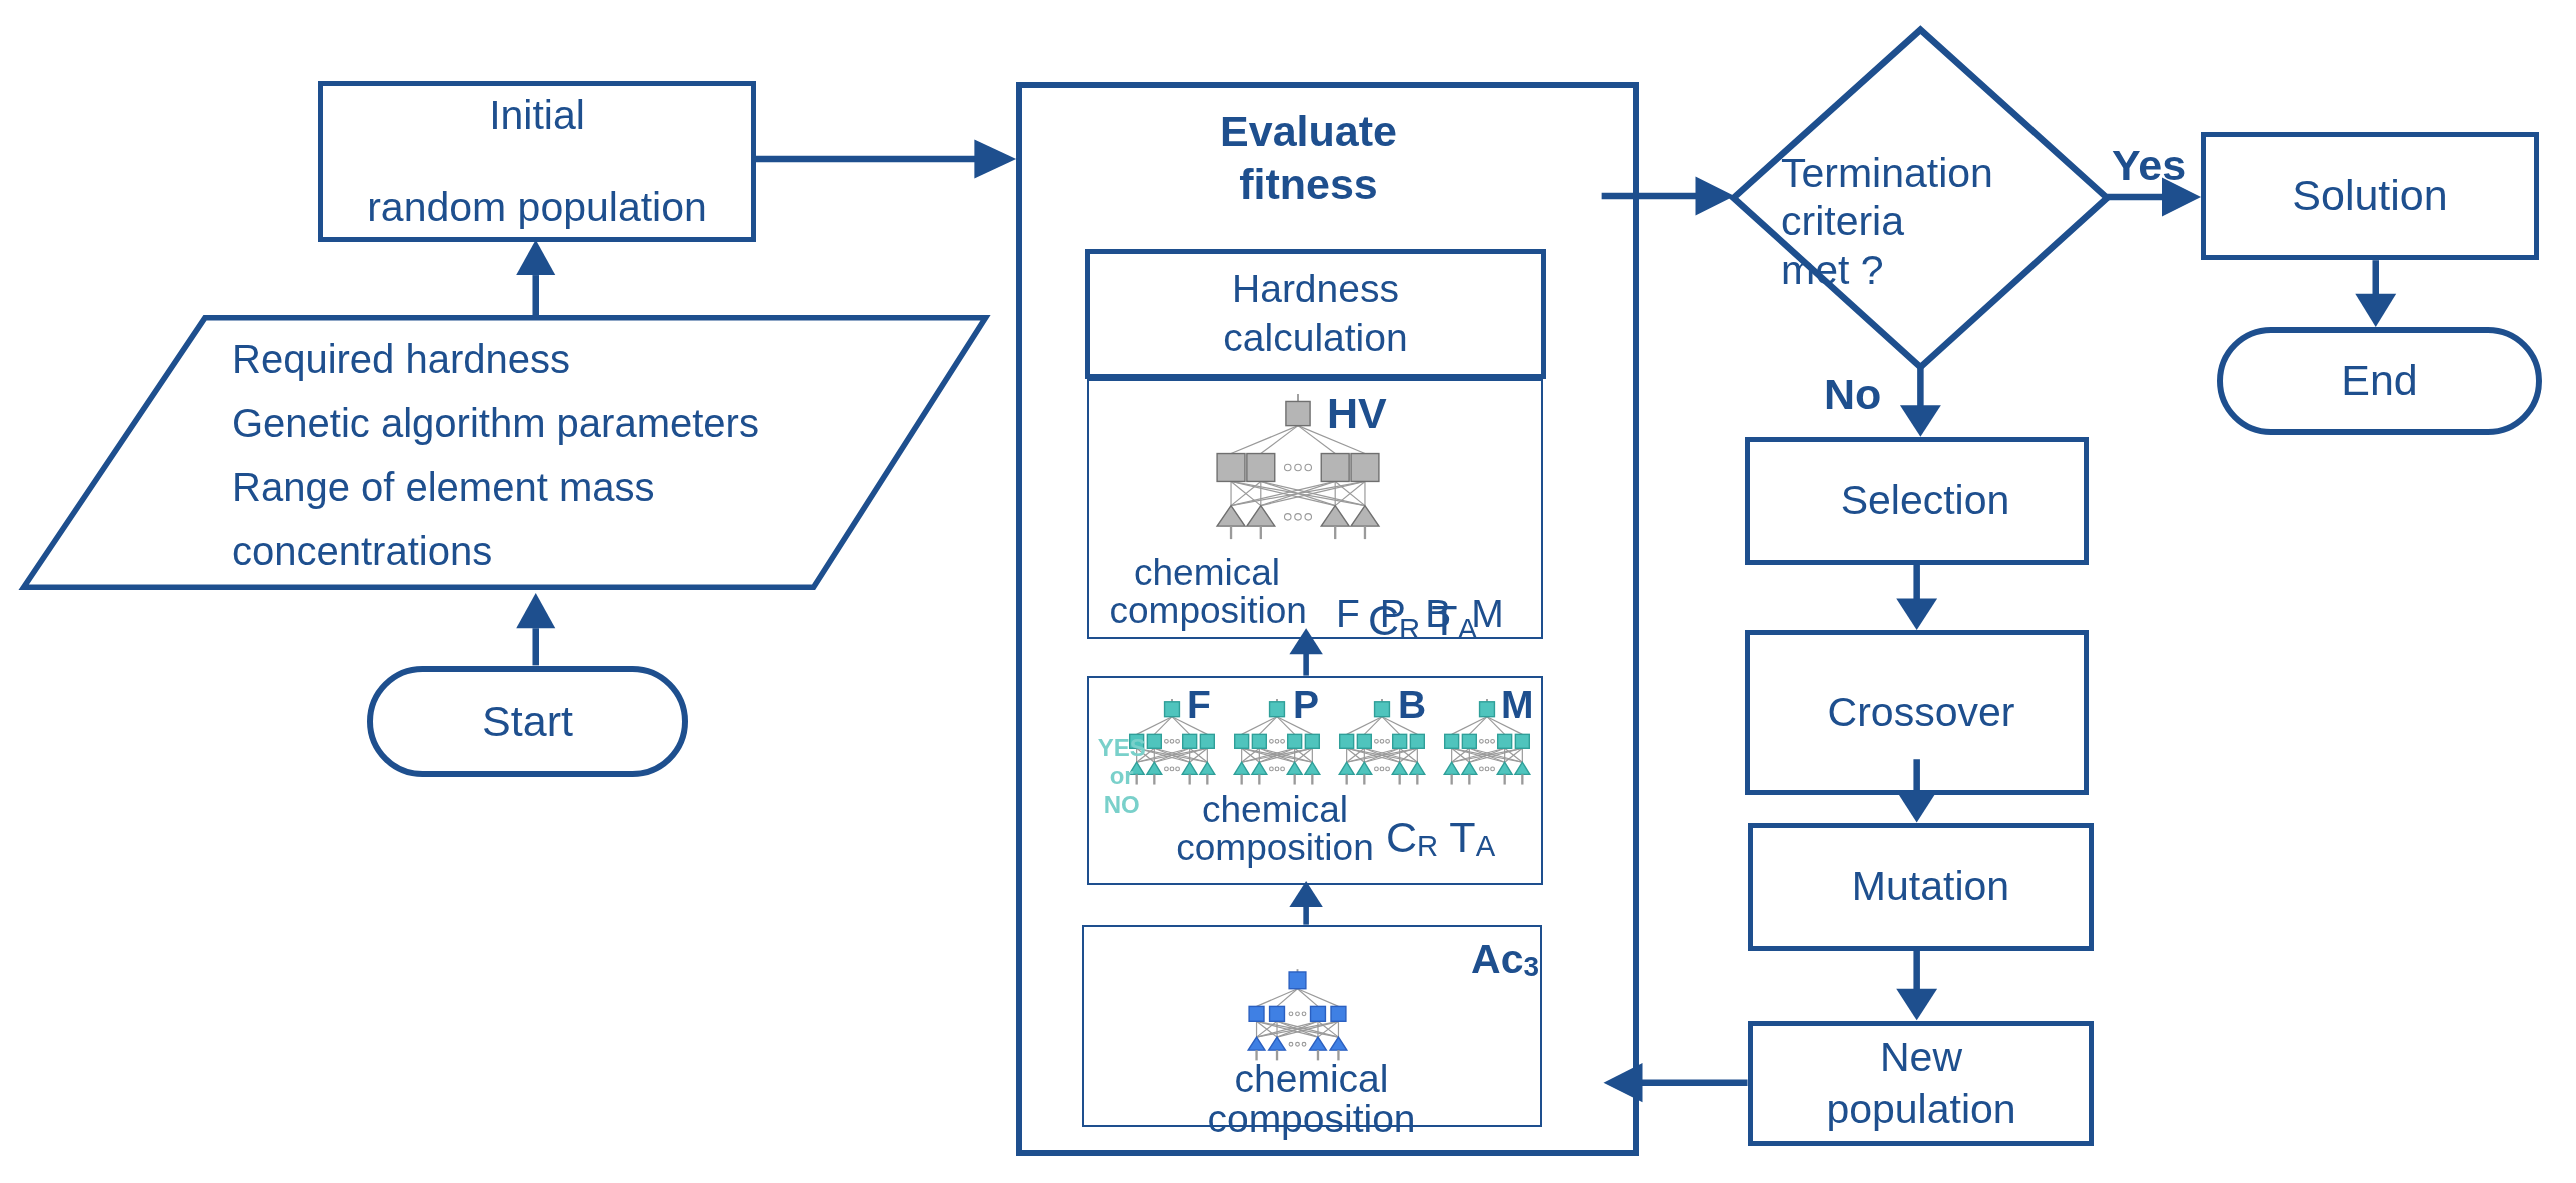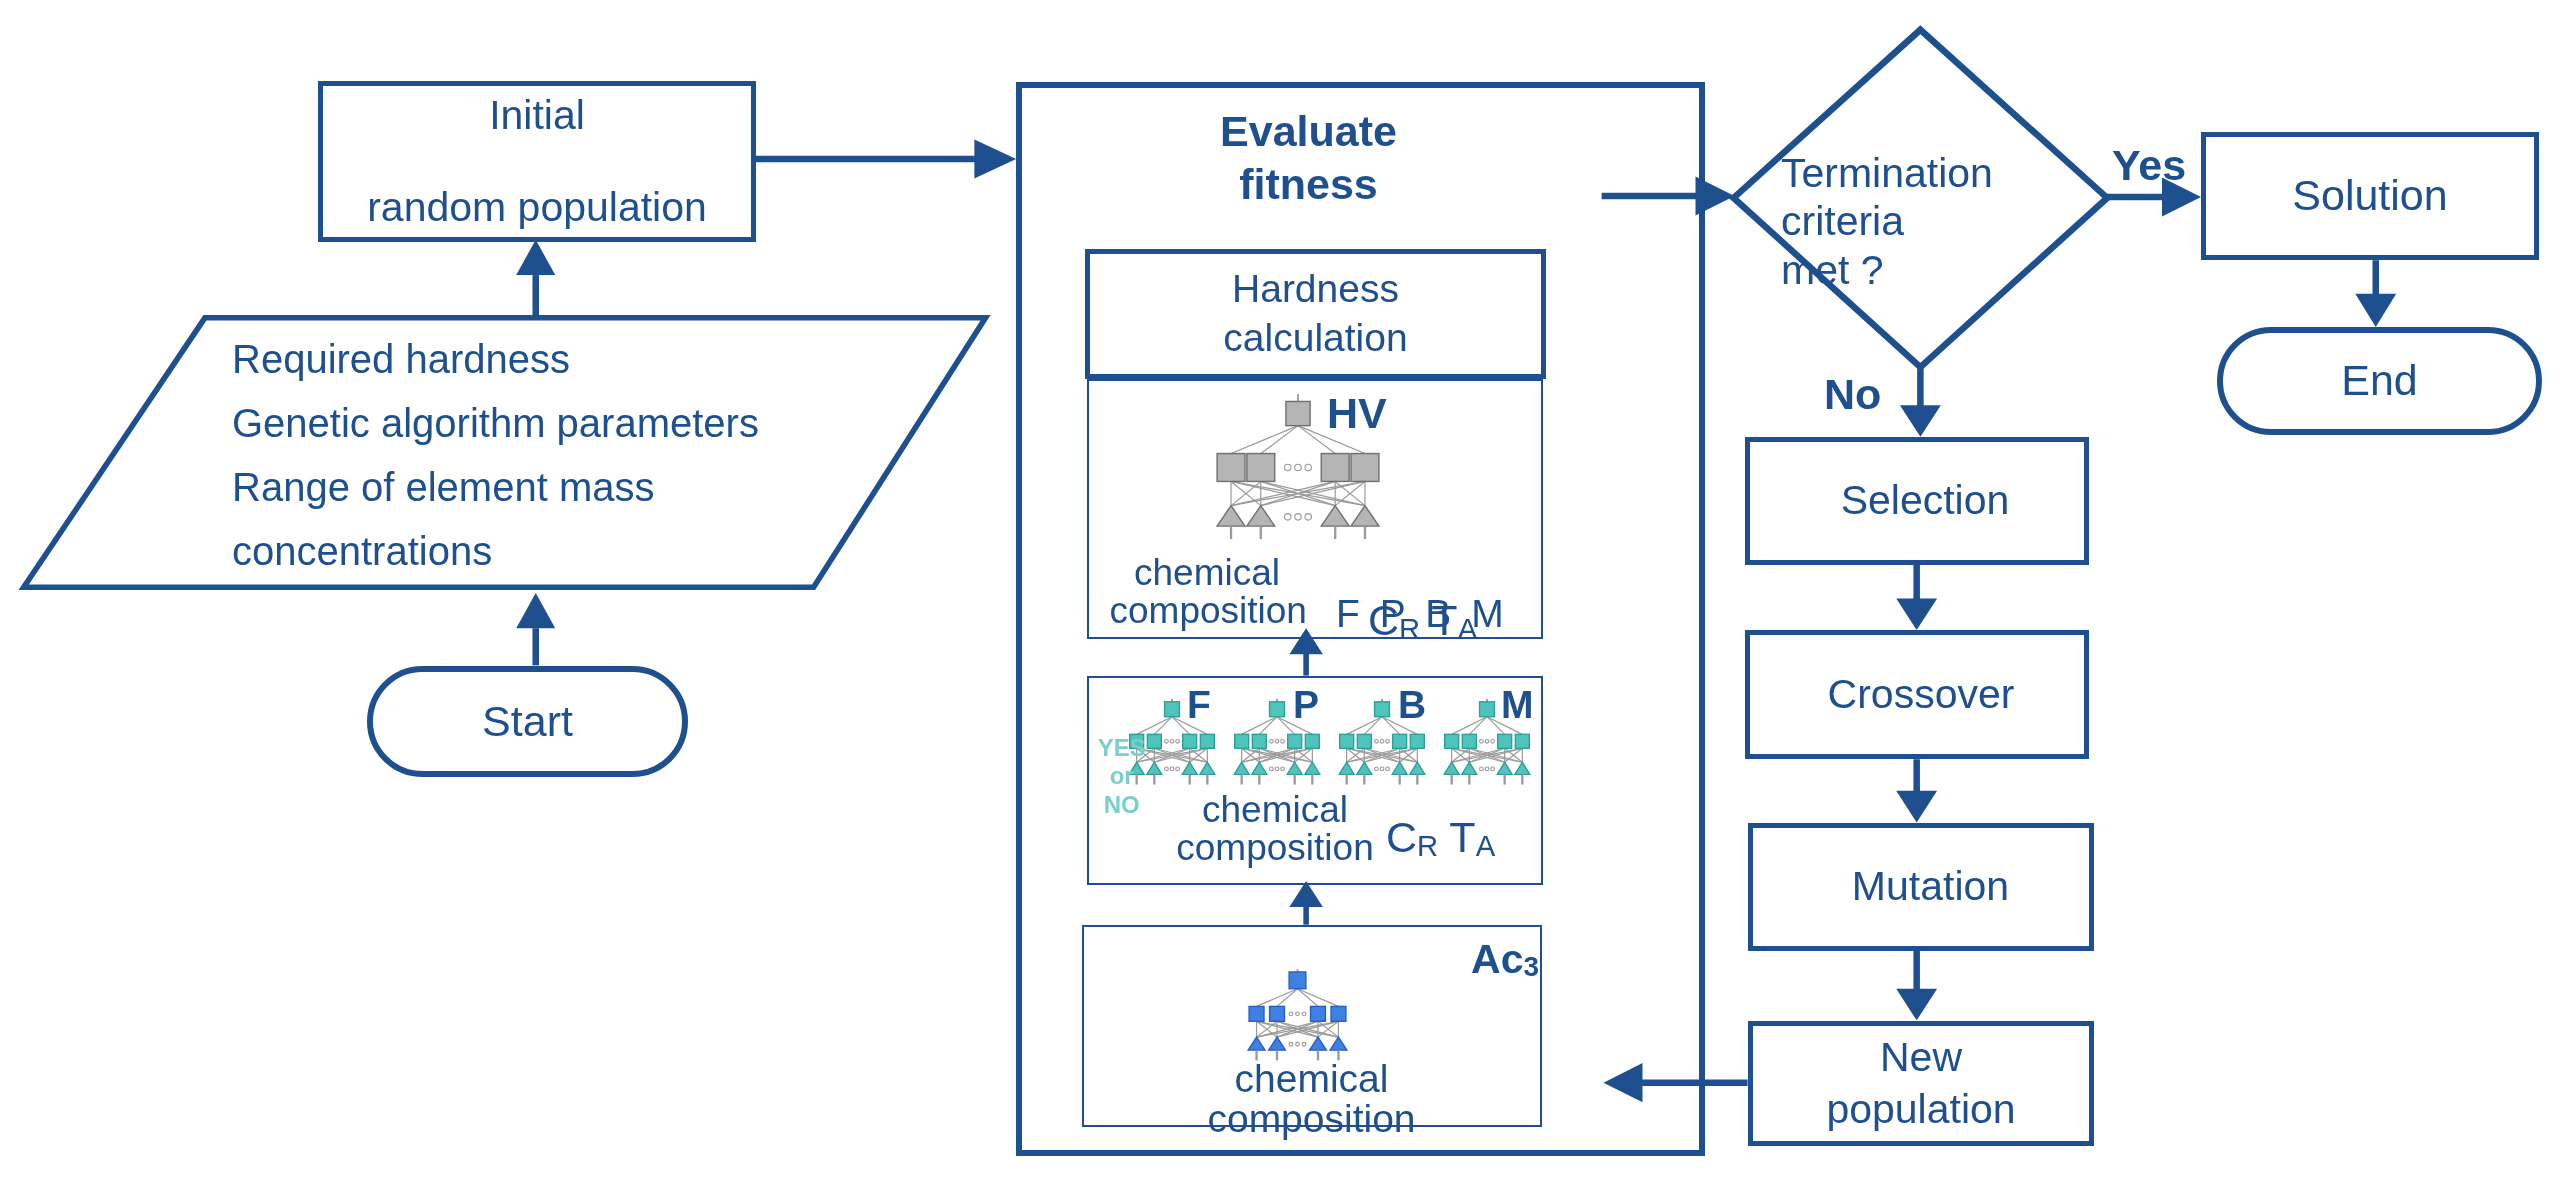--- a/index.html
+++ b/index.html
@@ -50,21 +50,21 @@
 
   <div class="box label-md" style="left:318px;top:81px;width:438px;height:161px;gap:38px;">
     <div>Initial</div>
     <div>random population</div>
   </div>
 
   <div class="box pill label-lg" style="left:367px;top:666px;width:321px;height:111px;">
     <div>Start</div>
   </div>
 
-  <div class="box thick" style="left:1016px;top:82px;width:689px;height:1074px;justify-content:flex-start;">
+  <div class="box thick" style="left:1016px;top:82px;width:623px;height:1074px;justify-content:flex-start;">
 
     <div class="abs bold" style="left:0;top:16.7px;width:573px;text-align:center;font-size:43px;line-height:1.25;">
       <div>Evaluate</div>
       <div>fitness</div>
     </div>
 
     <div class="box" style="left:63px;top:161px;width:461px;height:130px;font-size:39px;line-height:1.25;">
       <div>Hardness</div>
       <div>calculation</div>
     </div>
@@ -375,21 +375,21 @@
 
   <div class="box label-lg" style="left:2201px;top:132px;width:338px;height:128px;">
     <div>Solution</div>
   </div>
   <div class="box pill label-lg" style="left:2217px;top:327px;width:325px;height:108px;">
     <div>End</div>
   </div>
   <div class="box label-md" style="left:1745px;top:437px;width:344px;height:128px;padding-left:16px;">
     <div>Selection</div>
   </div>
-  <div class="box label-md" style="left:1745px;top:630px;width:344px;height:129px;padding-left:8px;">
+  <div class="box label-md" style="left:1745px;top:630px;width:344px;height:165px;padding-left:8px;">
     <div>Crossover</div>
   </div>
   <div class="box label-md" style="left:1748px;top:823px;width:346px;height:128px;padding-left:19px;">
     <div>Mutation</div>
   </div>
   <div class="box label-md" style="left:1748px;top:1021px;width:346px;height:125px;line-height:1.25;">
     <div>New</div>
     <div>population</div>
   </div>
 

